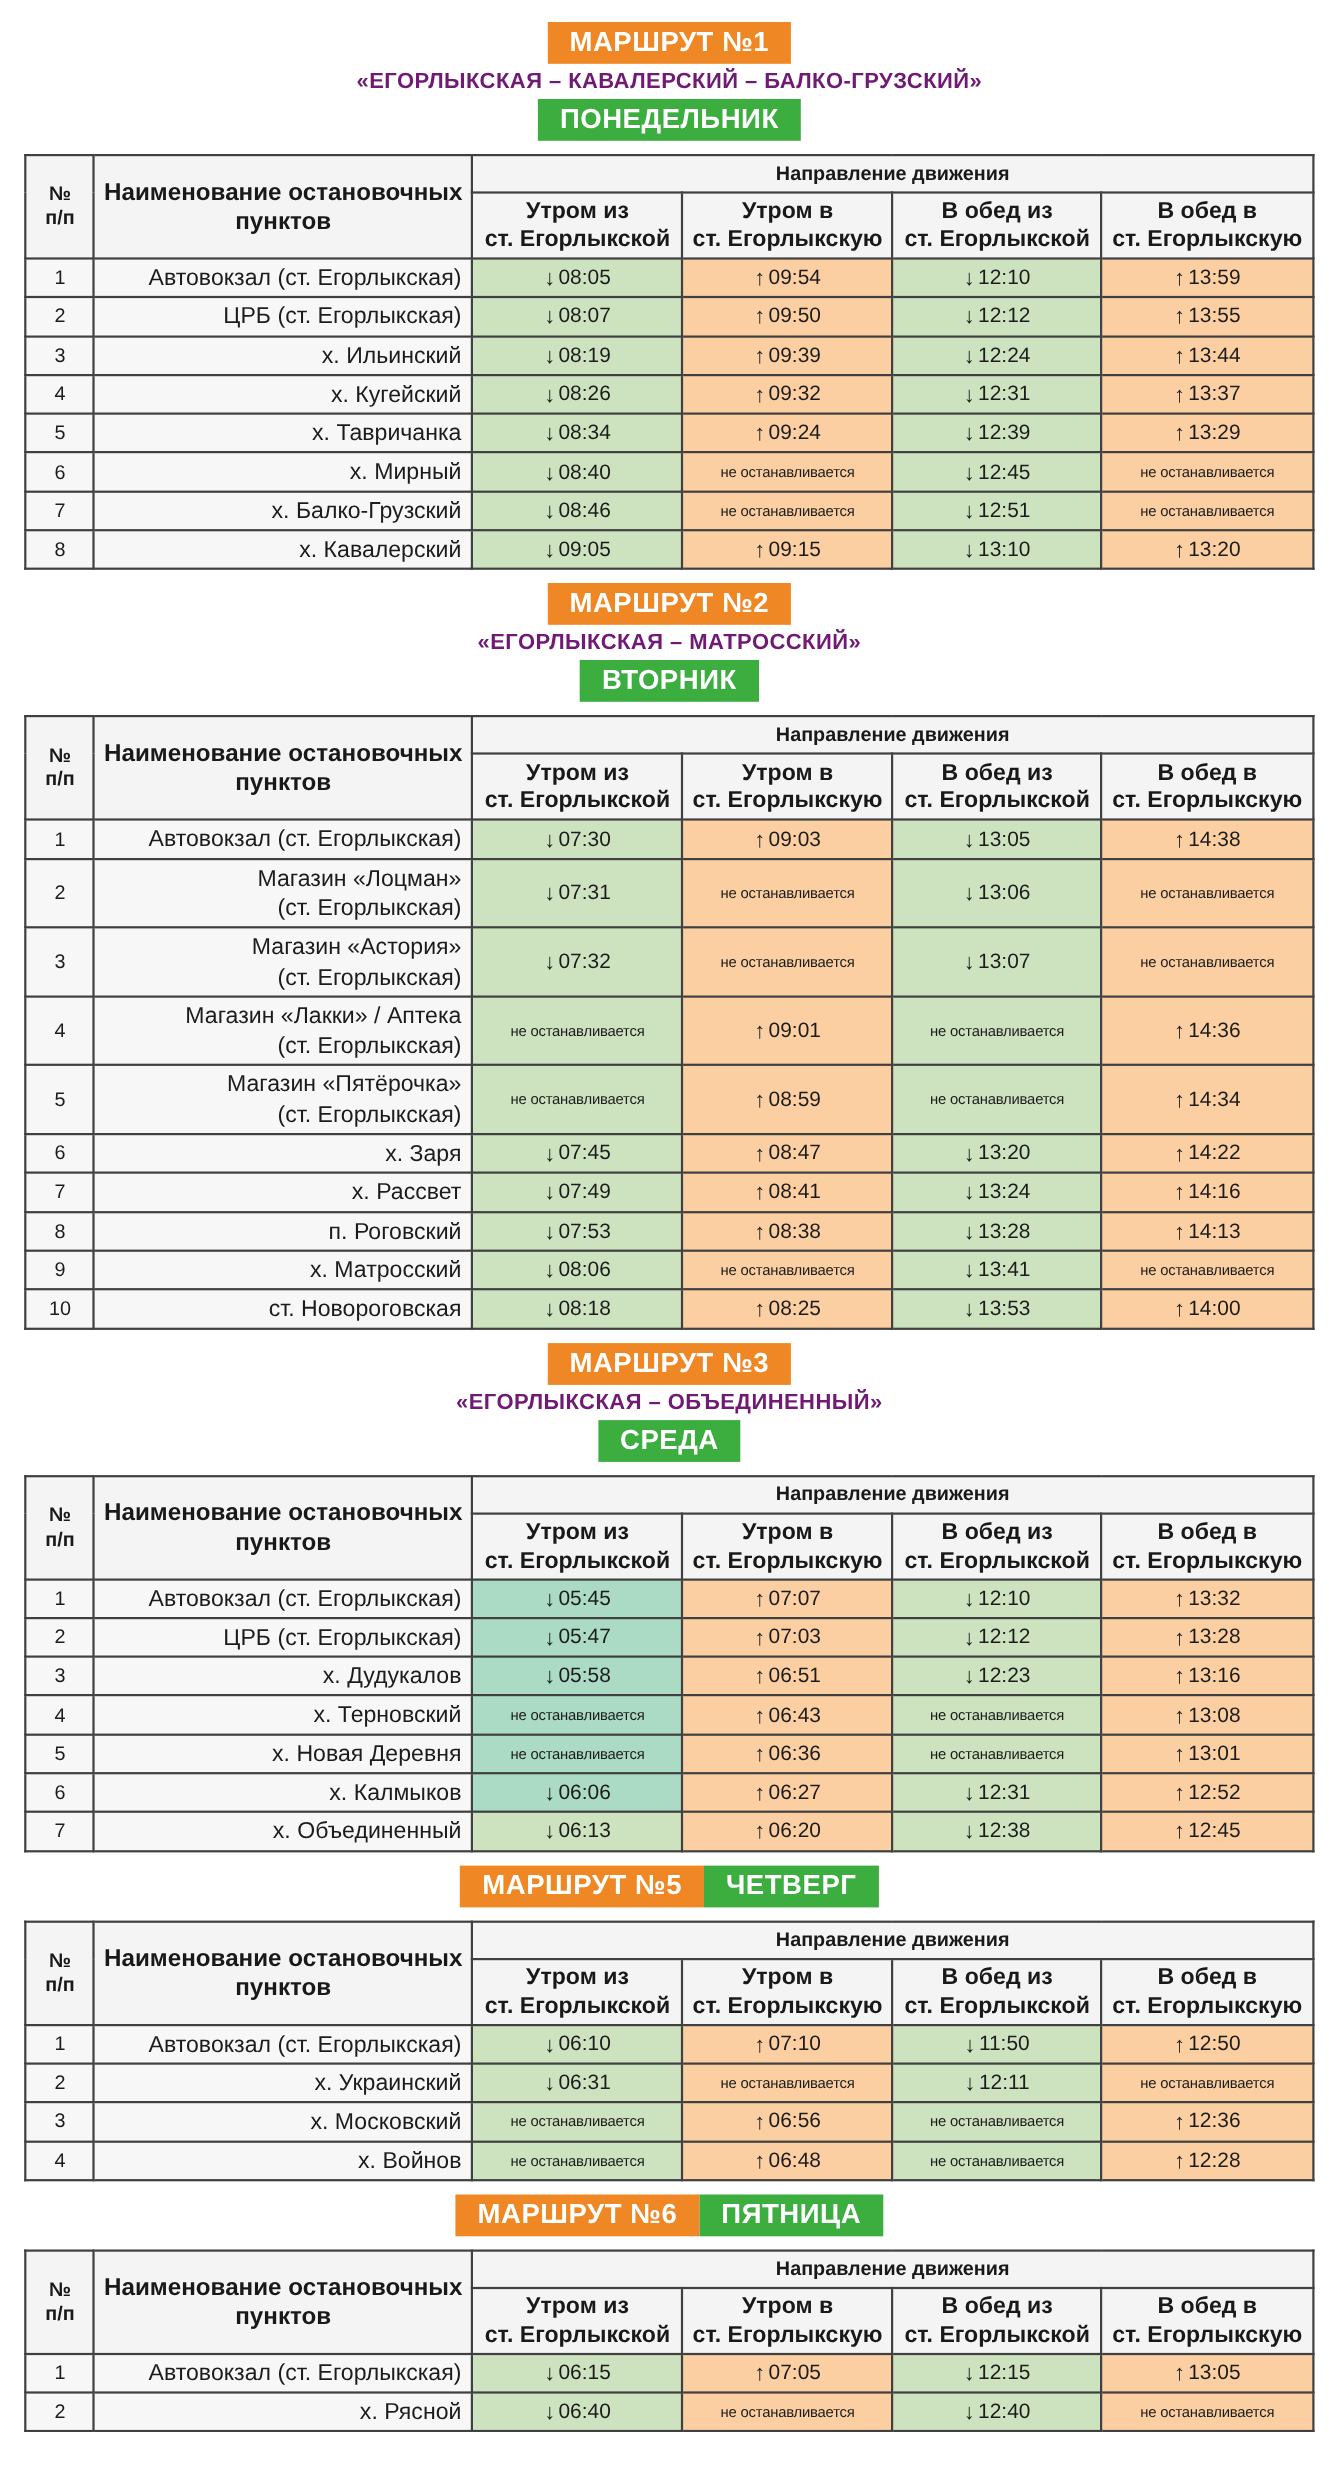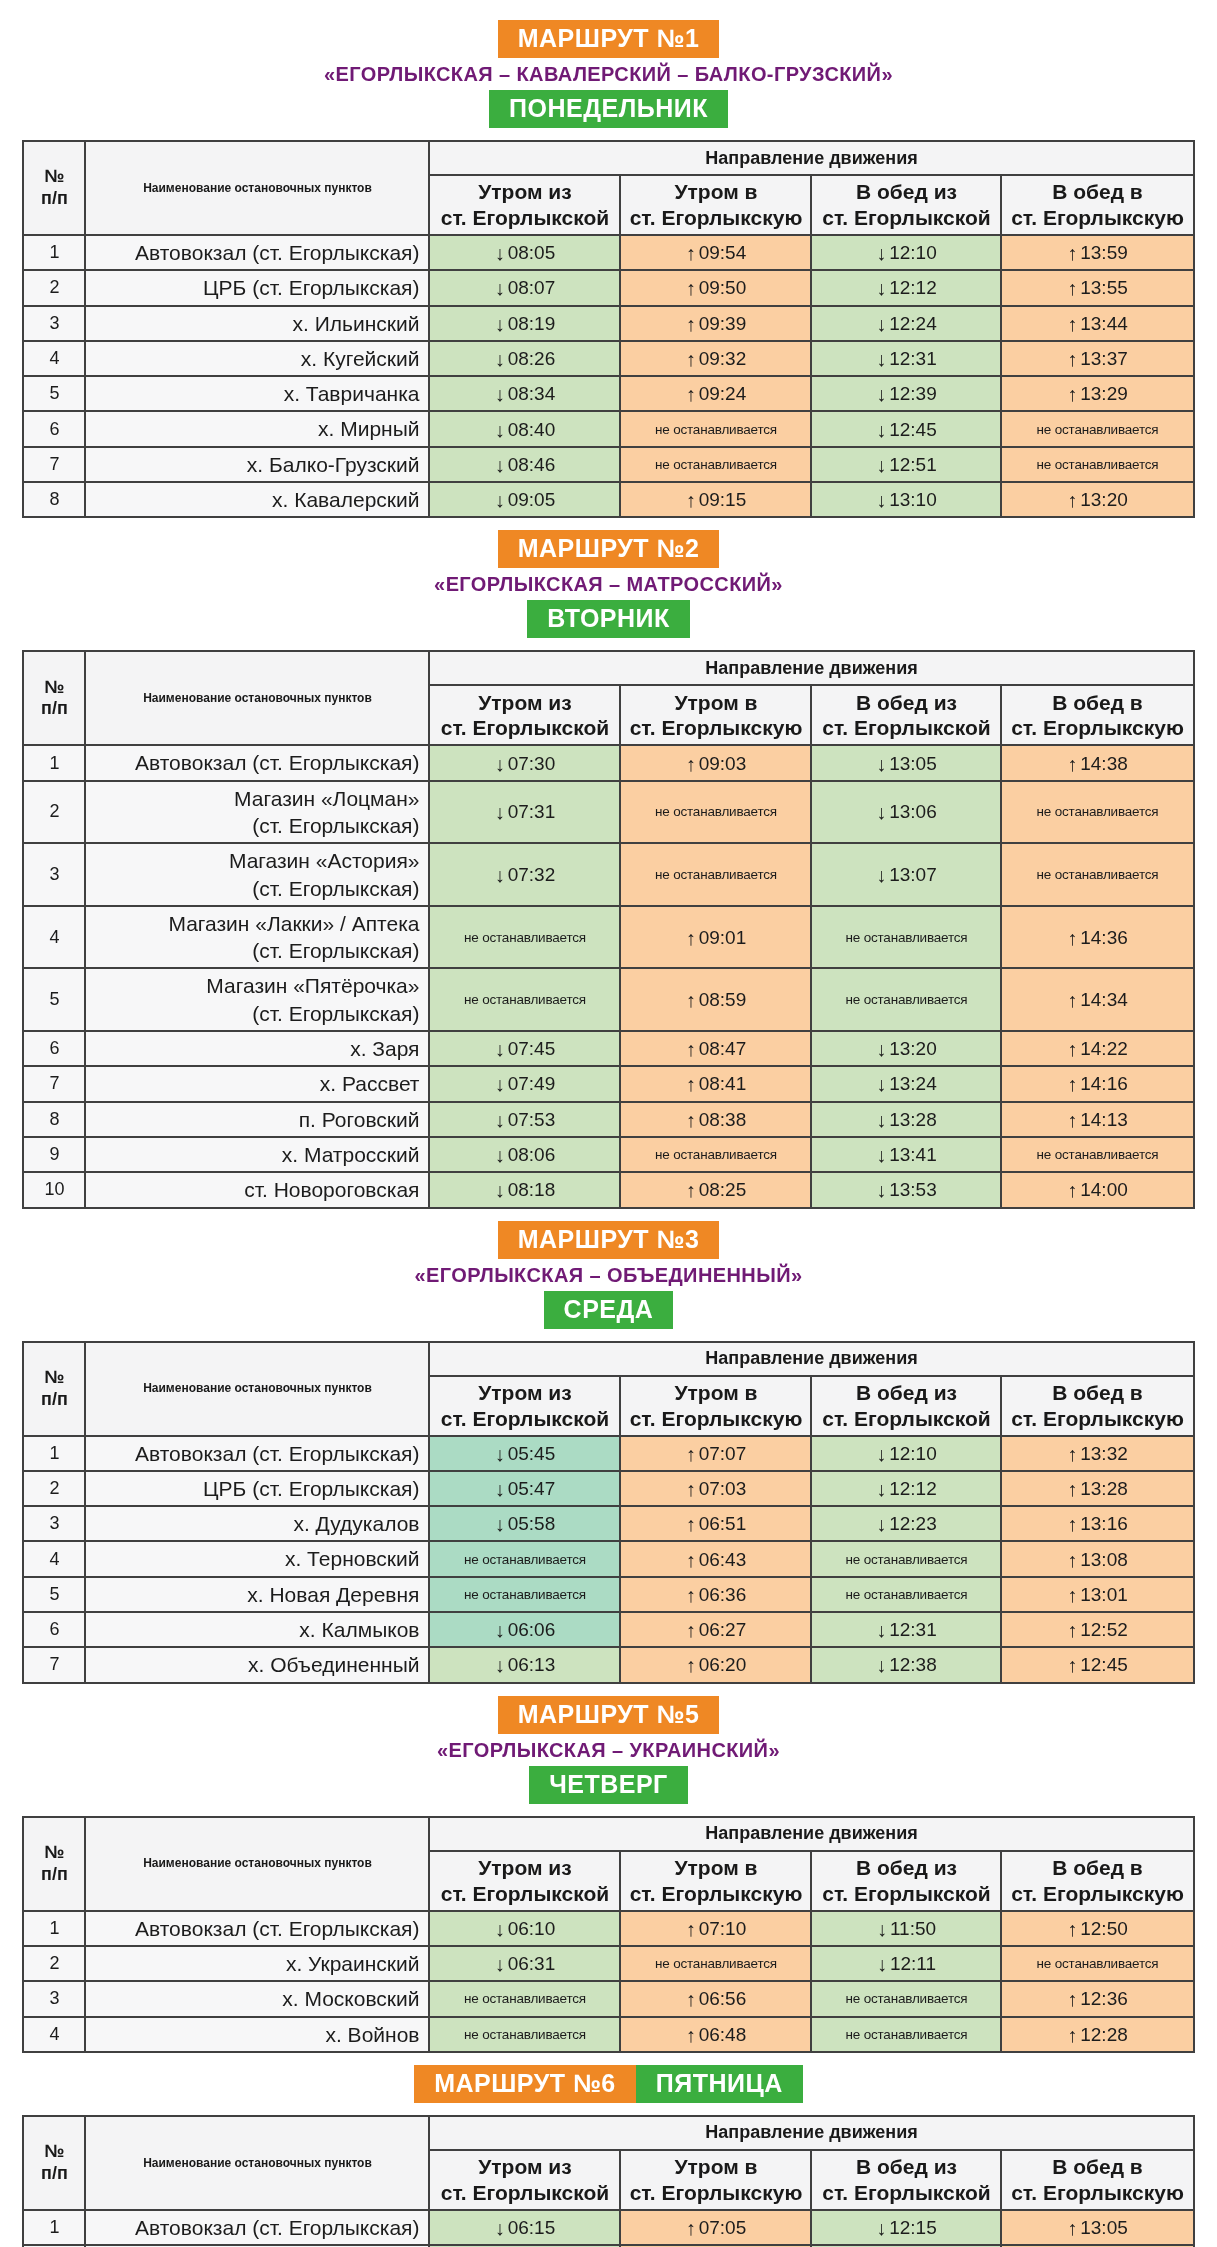--- a/index.html
+++ b/index.html
@@ -38,21 +38,21 @@
   }
   .timetable th,.timetable td{border:2px solid var(--border);}
   .timetable thead th{
     background:var(--header-bg);
     font-weight:bold;
     color:#191919;
   }
   .th-dir{font-size:18px;height:30px;}
   .th-col{font-size:21px;line-height:1.22;height:56px;white-space:pre-line;}
   .th-num{font-size:18px;line-height:1.2;white-space:pre-line;}
-  .th-name{font-size:12px;line-height:1.2;}
+  .th-name{font-size:22px;line-height:1.2;}
   td.num{
     background:var(--label-bg);
     font-size:18px;text-align:center;
   }
   td.stop{
     background:var(--label-bg);
     font-size:21px;text-align:right;
     padding:3px 9px;line-height:1.3;white-space:pre-line;
   }
   td.timecell{text-align:center;font-size:19px;height:28px;}
@@ -356,21 +356,21 @@
           <tr>
             <td class="num">7</td>
             <td class="stop">х. Объединенный</td>
             <td class="timecell bg-g"><span class="arrow">↓</span><span>06:13</span></td>
             <td class="timecell bg-o"><span class="arrow">↑</span><span>06:20</span></td>
             <td class="timecell bg-g"><span class="arrow">↓</span><span>12:38</span></td>
             <td class="timecell bg-o"><span class="arrow">↑</span><span>12:45</span></td>
           </tr>
         </tbody>
       </table></section>
-    <section class="route-section"><div class="badge orange">МАРШРУТ №5</div><div class="route-title">«ЕГОРЛЫКСКАЯ – УКРАИНСКИЙ»</div><div class="badge green">ЧЕТВЕРГ</div><table class="timetable">
+    <section class="route-section"><div class="badge orange">МАРШРУТ №5</div><div class="badge green">ЧЕТВЕРГ</div><table class="timetable">
         <colgroup>
           <col style="width: 62px;">
           <col style="width: 344px;">
           <col style="width: 191px;">
           <col style="width: 191px;">
           <col style="width: 190px;">
           <col style="width: 192px;">
         </colgroup>
         <thead>
           <tr>

